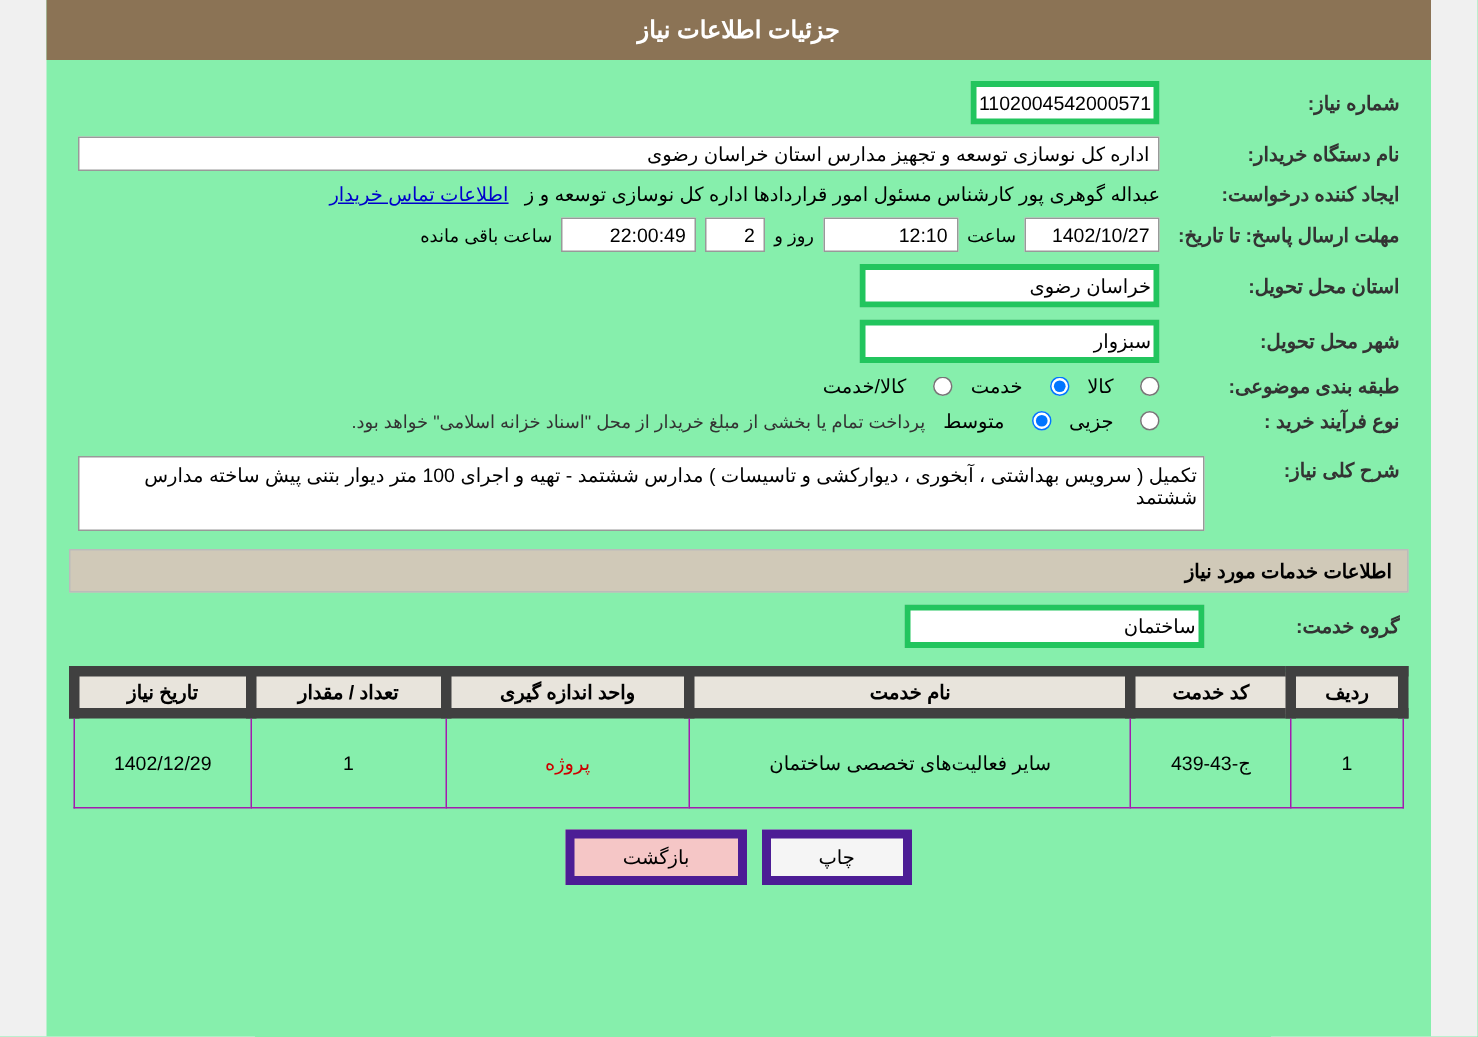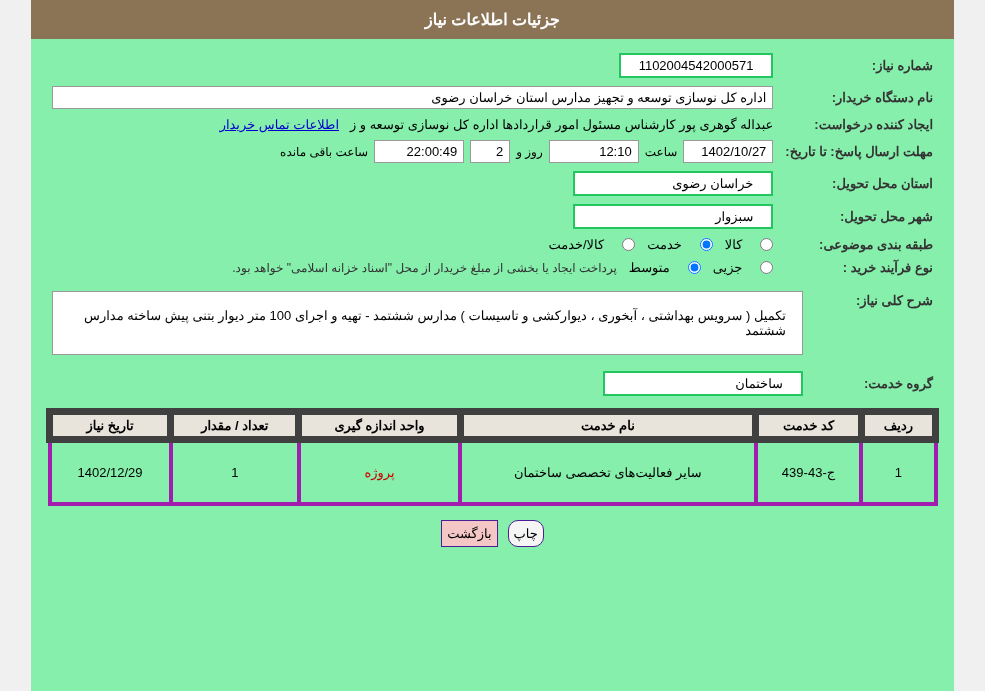--- a/index.html
+++ b/index.html
@@ -39,22 +39,22 @@
       color: #333;
       font-weight: bold;
       white-space: nowrap;
       width: 130px;
       text-align: right;
     }
     .value-cell {
       text-align: right;
     }
     .bordered-input {
-      border: 2px solid #22c55e;
-      padding: 3px 18px;
+      border: 4px solid #22c55e;
+      padding: 3px 2px;
       background: #fff;
       display: inline-block;
       min-width: 120px;
     }
     .wide-input {
       border: 1px solid #999;
       padding: 3px 6px;
       background: #fff;
       display: inline-block;
       width: 100%;
@@ -71,21 +71,21 @@
       font-weight: bold;
       margin: 8px 0 4px 0;
       border: 1px solid #bbb;
     }
     .blue-link {
       color: #0000cc;
       text-decoration: underline;
     }
     .description-box {
       border: 1px solid #999;
-      padding: 16px;
+      padding: 4px;
       min-height: 50px;
       background: #fff;
       text-align: right;
       direction: rtl;
       width: 100%;
     }
     .radio-group {
       display: flex;
       gap: 12px;
       align-items: center;
@@ -101,43 +101,42 @@
       border-collapse: collapse;
       margin-top: 6px;
     }
     .services-table th {
       background: #e8e4dc;
       border: 7px solid #404040;
       padding: 3px 8px;
       font-weight: bold;
     }
     .services-table td {
-      border: 4px solid #a21caf;
+      border: 1px solid #a21caf;
       padding: 22px 8px;
       text-align: center;
     }
     .services-table .link-text {
       color: #cc0000;
     }
     .buttons-row {
       display: flex;
       justify-content: center;
       gap: 10px;
       margin-top: 14px;
       margin-bottom: 10px;
     }
     .btn {
-      padding: 5px 5px;
+      padding: 5px 32px;
       font-size: 13px;
       cursor: pointer;
-      border: 1px solid #4c1d95;
+      border: 6px solid #4c1d95;
     }
     .btn-print {
       background: #f5f5f5;
-      border-radius: 10px;
     }
     .btn-back {
       background: #f5c6c6;
     }
     .textarea-box {
       width: 100%;
       min-height: 70px;
       border: 1px solid #999;
       background: #fff;
       resize: none;
@@ -253,38 +252,39 @@
         <td class="value-cell" colspan="4">
           <div class="radio-group">
             <div class="radio-item">
               <input type="radio" name="farayand" style="">
               <span>جزیی</span>
             </div>
             <div class="radio-item">
               <input type="radio" name="farayand" checked="" style="">
               <span>متوسط</span>
             </div>
-            <span style="font-size:12px;color:#333;">پرداخت ایجاد یا بخشی از مبلغ خریدار از محل "اسناد خزانه اسلامی" خواهد بود.</span>
+            <span style="font-size:12px;color:#333;">پرداخت تمام یا بخشی از مبلغ خریدار از محل "اسناد خزانه اسلامی" خواهد بود.</span>
           </div>
         </td>
       </tr>
     </tbody>
       </table>
 
     <table class="info-table" style="margin-top:6px;">
       <tbody>
           <tr>
         <td class="label-cell" style="vertical-align:top;padding-top:6px;">شرح کلی نیاز:</td>
         <td>
           <div class="description-box">تکمیل ( سرویس بهداشتی ، آبخوری ، دیوارکشی و تاسیسات ) مدارس ششتمد - تهیه و اجرای 100 متر دیوار بتنی پیش ساخته مدارس ششتمد</div>
         </td>
       </tr>
     </tbody>
       </table>
 
+    <div class="section-title">اطلاعات خدمات مورد نیاز</div>
 
     <table class="info-table">
       <tbody>
           <tr>
         <td class="label-cell">گروه خدمت:</td>
         <td class="value-cell">
           <div class="bordered-input" style="min-width:200px;">ساختمان</div>
         </td>
       </tr>
     </tbody>

